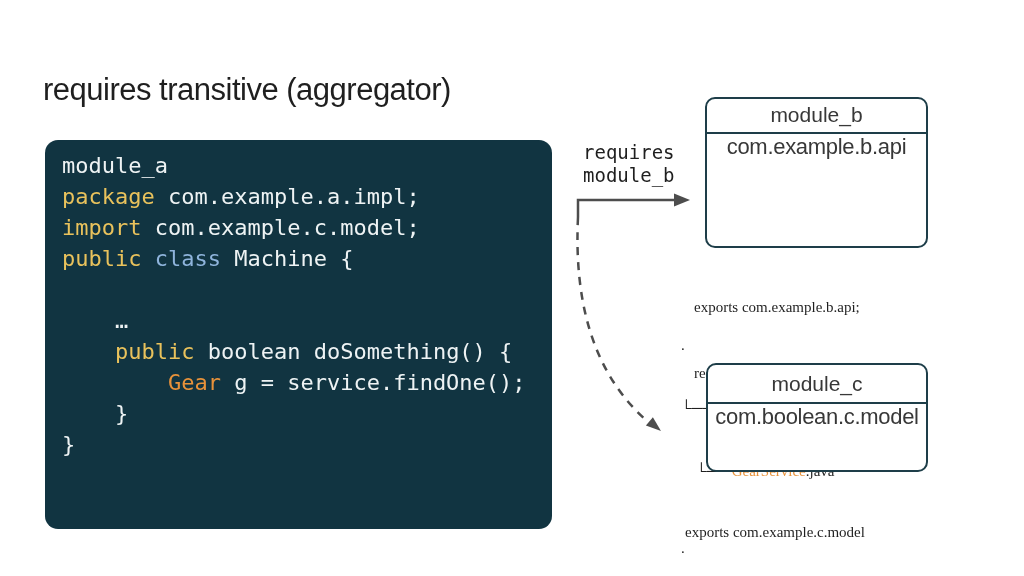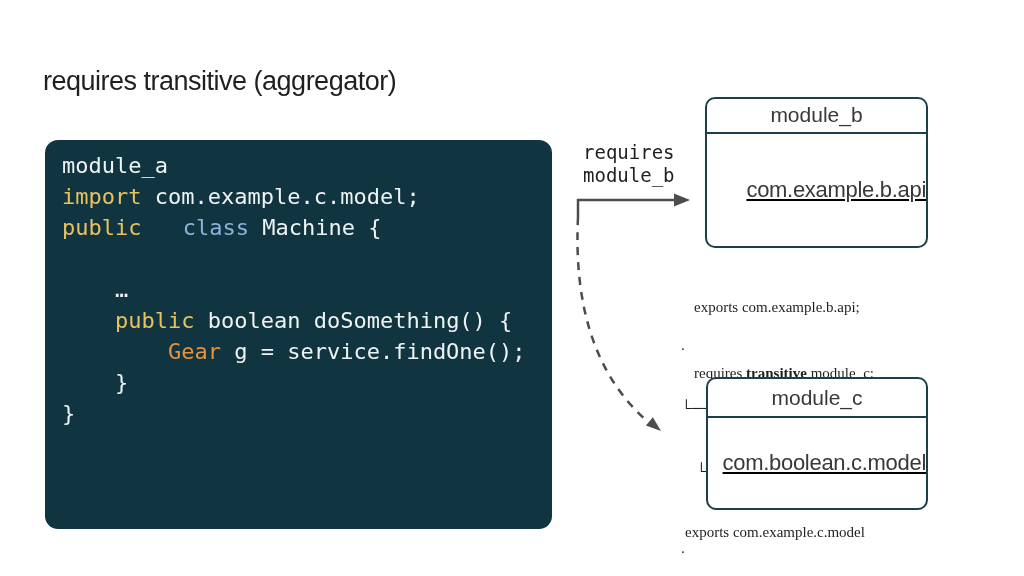--- a/index.html
+++ b/index.html
@@ -16,43 +16,43 @@
   *{margin:0;padding:0;box-sizing:border-box;}
   html,body{width:1024px;height:576px;}
   body{
     position:relative;
     background:#ffffff;
     overflow:hidden;
     font-family:"Liberation Sans", sans-serif;
   }
   .slide-title{
     position:absolute;
-    left:43px; top:66px;
-    font-size:27px;
+    left:43px; top:72px;
+    font-size:31px;
     font-weight:400;
     letter-spacing:-0.5px;
     color:var(--text-dark);
   }
   
   .code-block{
     position:absolute;
     left:45px; top:140px;
     width:507px; height:389px;
     background:var(--code-bg);
     border-radius:13px;
     padding:10px 0 0 17px;
     font-family:"DejaVu Sans Mono", monospace;
     font-size:22px;
     line-height:31px;
     color:var(--code-text);
     overflow:hidden;
   }
   .code-line{white-space:pre; min-height:31px;}
   .tok-kw{color:var(--keyword);}
-  .tok-cls{color:var(--class-kw);margin-left:28px;}
+  .tok-cls{color:var(--class-kw);}
   .tok-type{color:var(--type-name);}
   .tok-bold{font-weight:bold;}
   
   .req-label{
     position:absolute;
     left:583px; top:141px;
     font-family:"DejaVu Sans Mono", monospace;
     font-size:19px;
     line-height:23px;
     color:var(--text-dark);
@@ -68,38 +68,37 @@
   .arrow-head{fill:var(--arrow); stroke:none;}
   .module-box{
     position:absolute;
     background:#ffffff;
     border:2.5px solid var(--box-border);
     border-radius:10px;
     display:flex;
     flex-direction:column;
   }
   .module-b-box{left:705px; top:97px; width:223px; height:151px;}
-  .module-c-box{left:706px; top:377px; width:222px; height:133px;}
+  .module-c-box{left:706px; top:363px; width:222px; height:109px;}
   .module-title{
     flex:0 0 auto;
     text-align:center;
     font-size:21px;
     color:var(--box-text);
     border-bottom:2px solid var(--box-border);
     padding:4px 0 5px 0;
   }
   .module-c-box .module-title{padding:7px 0 6px 0;}
   .module-content{
     flex:1 1 auto;
     display:flex;
-    flex-direction:row;
+    flex-direction:column;
     align-items:center;
-    justify-content:flex-end;
+    justify-content:space-between;
     gap:1px;
-    text-decoration:underline;
   }
   .pkg{
     font-size:22px;
     letter-spacing:-0.3px;
     color:var(--box-text);
     white-space:nowrap;
   }
   .mono-note{
     position:absolute;
     font-family:Liberation Serif, serif;
@@ -113,20 +112,21 @@
   .notes-c{left:685px; top:477px;}
   .tree-c{left:681px; top:496px; line-height:21px;}
 </style>
 </head>
 <body>
 
 <h1 class="slide-title">requires transitive (aggregator)</h1>
 
 <div class="code-block">
   <div class="code-line"><span>module_a</span></div>
+  <div class="code-line"><span class="tok-kw">package</span><span> com.example.a.impl;</span></div>
   <div class="code-line"><span class="tok-kw">import</span><span> com.example.c.model;</span></div>
   <div class="code-line"><span class="tok-kw">public</span><span> </span><span class="tok-cls">class</span><span> Machine {</span></div>
   <div class="code-line"><span></span></div>
   <div class="code-line"><span>    …</span></div>
   <div class="code-line"><span>    </span><span class="tok-kw">public</span><span> boolean doSomething() {</span></div>
   <div class="code-line"><span>        </span><span class="tok-type">Gear</span><span> g = service.findOne();</span></div>
   <div class="code-line"><span>    }</span></div>
   <div class="code-line"><span>}</span></div>
 </div>
 

